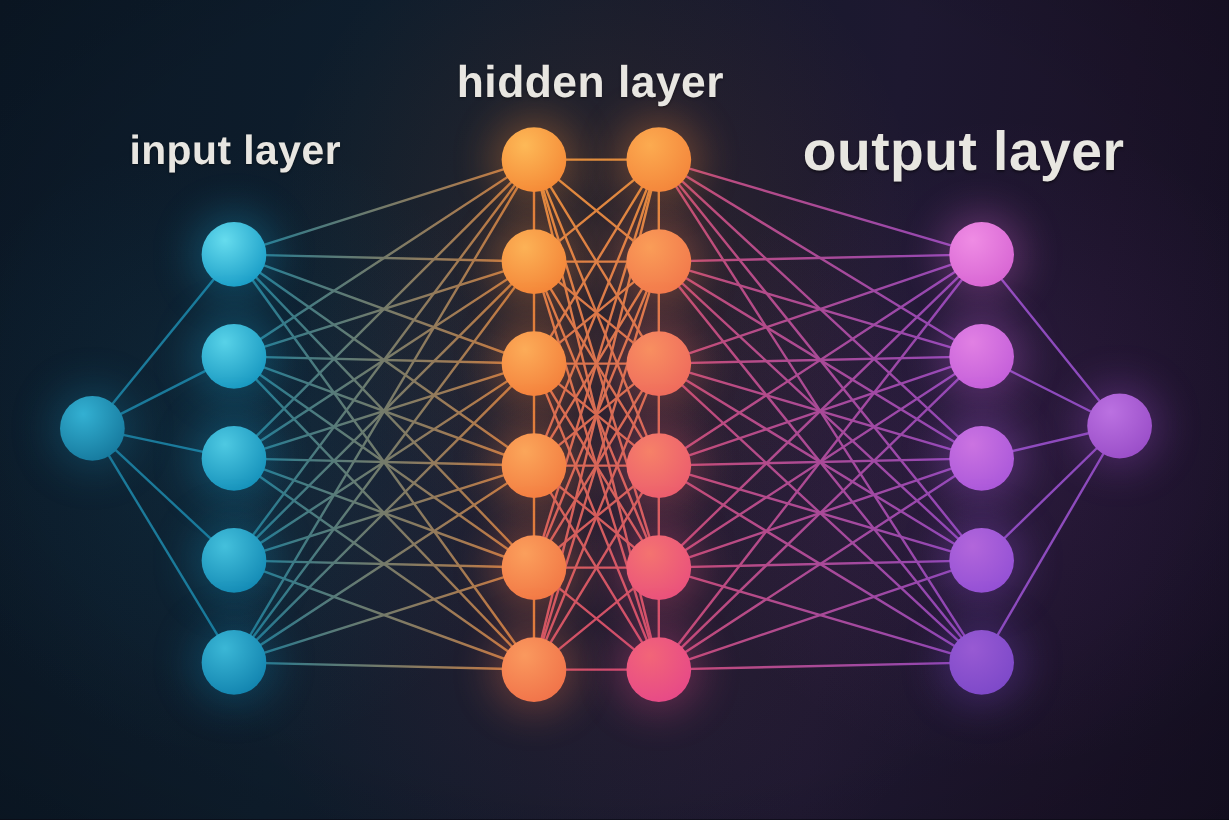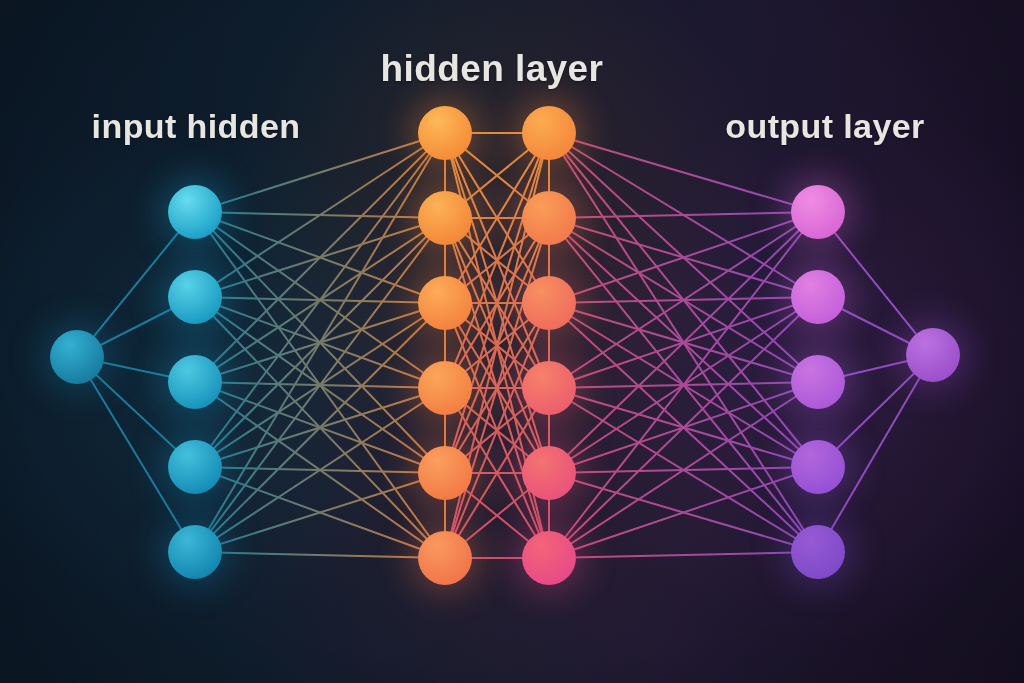--- a/index.html
+++ b/index.html
@@ -19,21 +19,21 @@
   }
   #edges-svg{position:absolute;left:0;top:0;width:1024px;height:683px;display:block;}
   .node{position:absolute;border-radius:50%;}
   .layer-label{
     position:absolute;transform:translate(-50%,-50%);
     color:#e8e6e1;font-weight:600;letter-spacing:0.4px;white-space:nowrap;
     text-shadow:0 1px 2px rgba(0,0,0,0.45);z-index:3;
   }
   .label-input{left:196px;top:126px;font-size:34px;}
   .label-hidden{left:492px;top:69px;font-size:37px;}
-  .label-output{left:825px;top:126px;font-size:34px;}
+  .label-output{left:803px;top:126px;font-size:46px;}
 </style>
 </head>
 <body>
 
 <div id="stage">
   <svg id="edges-svg" xmlns="http://www.w3.org/2000/svg" viewBox="0 0 1024 683">
       <defs>
         <linearGradient id="grad-input-hidden1" gradientUnits="userSpaceOnUse" x1="195" x2="445" y1="0" y2="0">
           <stop offset="0" stop-color="#1e8aa8"></stop>
           <stop offset="1" stop-color="#ee8b40"></stop>
@@ -197,16 +197,16 @@
       <div class="node" style="left: 522px; top: 361px; height: 54px; width: 54px; background: radial-gradient(circle at 36% 28%, rgb(246, 129, 104) 0%, rgb(236, 94, 110) 78%); box-shadow: rgba(236, 94, 110, 0.333) 0px 0px 34px 8px;"></div>
       <div class="node" style="left: 522px; top: 446px; height: 54px; width: 54px; background: radial-gradient(circle at 36% 28%, rgb(244, 115, 112) 0%, rgb(234, 82, 124) 78%); box-shadow: rgba(234, 82, 124, 0.333) 0px 0px 34px 8px;"></div>
       <div class="node" style="left: 522px; top: 531px; height: 54px; width: 54px; background: radial-gradient(circle at 36% 28%, rgb(242, 101, 120) 0%, rgb(231, 74, 135) 78%); box-shadow: rgba(231, 74, 135, 0.333) 0px 0px 34px 8px;"></div>
       <div class="node" style="left: 791px; top: 185px; height: 54px; width: 54px; background: radial-gradient(circle at 36% 28%, rgb(239, 140, 228) 0%, rgb(216, 103, 212) 78%); box-shadow: rgba(216, 103, 212, 0.333) 0px 0px 34px 8px;"></div>
       <div class="node" style="left: 791px; top: 270px; height: 54px; width: 54px; background: radial-gradient(circle at 36% 28%, rgb(225, 128, 227) 0%, rgb(197, 96, 218) 78%); box-shadow: rgba(197, 96, 218, 0.333) 0px 0px 34px 8px;"></div>
       <div class="node" style="left: 791px; top: 355px; height: 54px; width: 54px; background: radial-gradient(circle at 36% 28%, rgb(203, 115, 225) 0%, rgb(172, 89, 218) 78%); box-shadow: rgba(172, 89, 218, 0.333) 0px 0px 34px 8px;"></div>
       <div class="node" style="left: 791px; top: 440px; height: 54px; width: 54px; background: radial-gradient(circle at 36% 28%, rgb(178, 102, 219) 0%, rgb(149, 81, 213) 78%); box-shadow: rgba(149, 81, 213, 0.333) 0px 0px 34px 8px;"></div>
       <div class="node" style="left: 791px; top: 525px; height: 54px; width: 54px; background: radial-gradient(circle at 36% 28%, rgb(152, 90, 211) 0%, rgb(126, 73, 201) 78%); box-shadow: rgba(126, 73, 201, 0.333) 0px 0px 34px 8px;"></div>
       <div class="node" style="left: 906px; top: 328px; height: 54px; width: 54px; background: radial-gradient(circle at 36% 28%, rgb(187, 113, 225) 0%, rgb(155, 79, 201) 78%); box-shadow: rgba(155, 79, 201, 0.333) 0px 0px 34px 8px;"></div>
     </div>
-  <div class="layer-label label-input">input hidden</div>
+  <div class="layer-label label-input">input layer</div>
   <div class="layer-label label-hidden">hidden layer</div>
   <div class="layer-label label-output">output layer</div>
 </div>
 
 </body></html>

